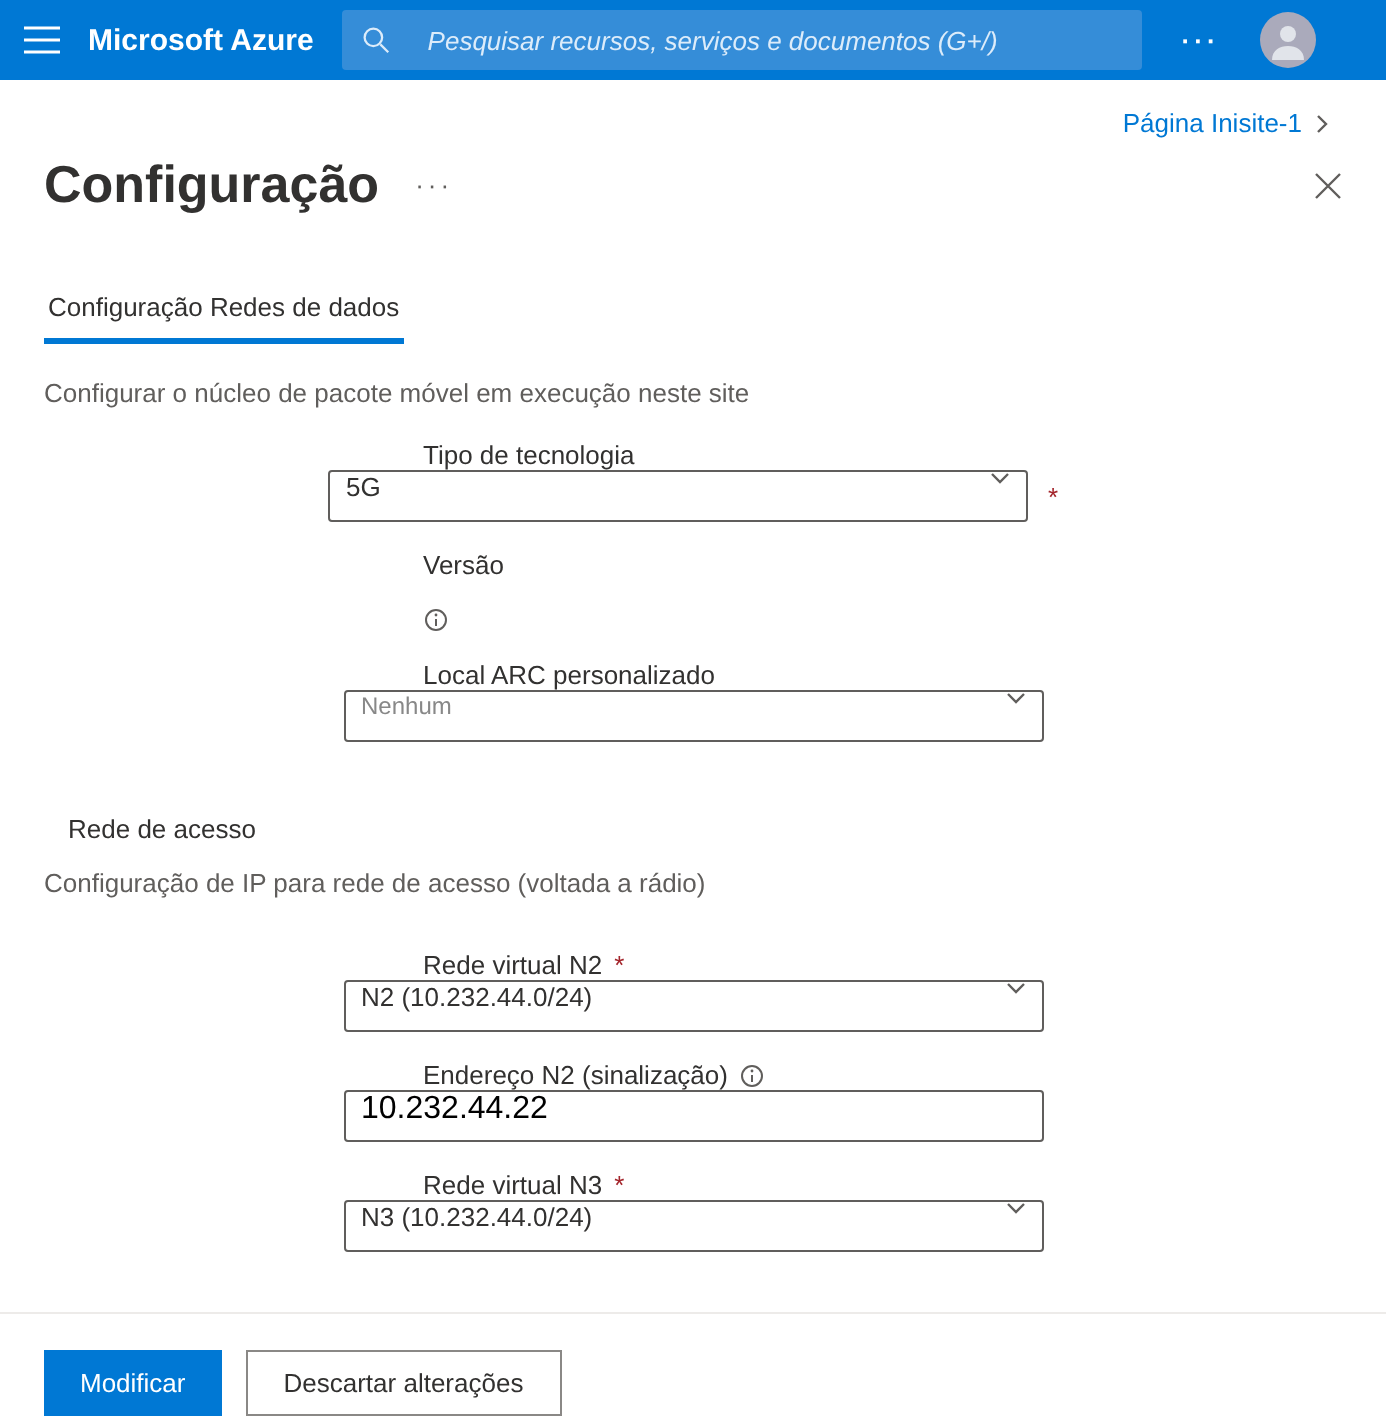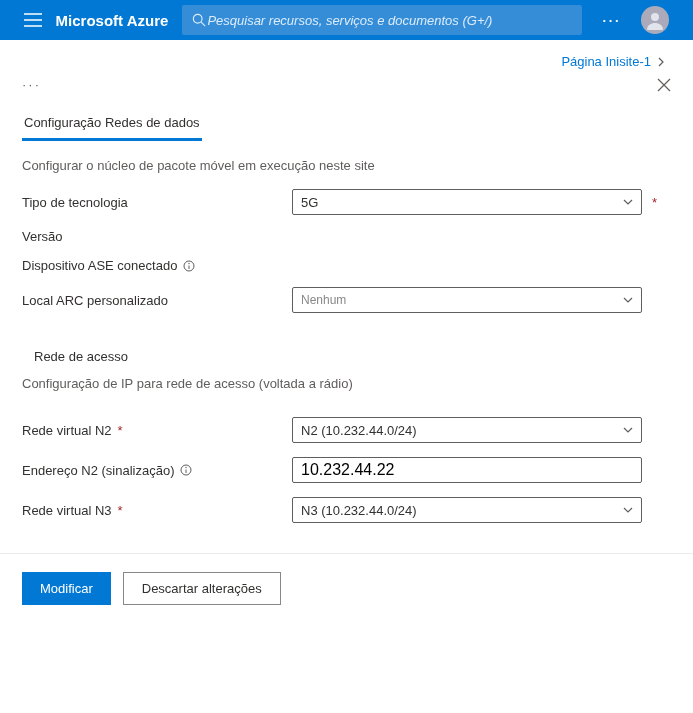--- a/index.html
+++ b/index.html
@@ -1,46 +1,46 @@
 <!DOCTYPE html>
 <html><head>
 <meta charset="utf-8">
 <style>
   * { box-sizing: border-box; margin: 0; padding: 0; }
   body { font-family: "Segoe UI", Arial, sans-serif; font-size: 13px; color: #323130; background: #fff; width: 693px; }
   
-  .header { background: #0078d4; height: 40px; display: flex; align-items: center; padding: 0 12px; gap: 14px; justify-content: center; }
+  .header { background: #0078d4; height: 40px; display: flex; align-items: center; padding: 0 12px; gap: 14px; }
   .hamburger { color: #fff; cursor: pointer; display: flex; }
   .brand { color: #fff; font-weight: 600; font-size: 15px; }
-  .search-box { flex: 1; background: #358dd8; border-radius: 2px; height: 30px; display: flex; align-items: center; padding: 0 10px; gap: 1px; color: #dcecfa; max-width: 400px; }
+  .search-box { flex: 1; background: #358dd8; border-radius: 2px; height: 30px; display: flex; align-items: center; padding: 0 10px; gap: 19px; color: #dcecfa; max-width: 400px; }
   .search-box input { background: transparent; border: none; outline: none; color: #dcecfa; font-size: 13px; flex: 1; font-style: italic; }
   .search-box input::placeholder { color: #dcecfa; }
   .more { color: #fff; letter-spacing: 2px; font-weight: bold; padding: 0 6px; }
   .avatar { width: 28px; height: 28px; border-radius: 50%; background: #aab; display: flex; align-items: center; justify-content: center; }
 
   .breadcrumb { display: flex; align-items: center; gap: 0px; padding: 14px 22px 6px; font-size: 13px; justify-content: flex-end; }
   .breadcrumb a { color: #0078d4; text-decoration: none; }
   .breadcrumb .chev { color: #605e5c; margin: 0 6px; }
 
   .title-row { display: flex; align-items: center; justify-content: space-between; padding: 2px 22px 0 22px; }
   .title { font-size: 26px; font-weight: 600; color: #323130; }
   .ellipsis { color: #605e5c; letter-spacing: 2px; }
   .close-x { font-size: 18px; color: #605e5c; cursor: pointer; }
 
-  .tabs { margin: 17px 22px 0; border-bottom: 1px solid transparent; }
+  .tabs { margin: 32px 22px 0; border-bottom: 1px solid transparent; }
   .tab { display: inline-block; padding: 6px 2px 8px; font-size: 13px; color: #323130; border-bottom: 3px solid #0078d4; }
 
   .desc { padding: 16px 22px 4px; color: #605e5c; font-size: 13px; }
 
   .form { padding: 12px 22px 0; }
-  .row { display: flex; align-items: center; margin-bottom: 14px; }
+  .row { display: flex; align-items: center; margin-bottom: 14px; flex-direction: column; }
   .label { width: 270px; font-size: 13px; color: #323130; display: flex; align-items: center; gap: 6px; }
   .req { color: #a4262c; }
   .field { flex: 1; display: flex; align-items: center; gap: 6px; }
-  .select, .input { width: 350px; height: 26px; border: 1px solid #605e5c; border-radius: 2px; padding: 0 8px; font-size: 13px; background: #fff; display: flex; align-items: center; justify-content: space-between; color: #323130; }
+  .select, .input { width: 350px; height: 26px; border: 1px solid #605e5c; border-radius: 2px; padding: 0 8px; font-size: 13px; background: #fff; display: flex; align-items: flex-start; justify-content: space-between; color: #323130; }
   .input input { border: none; outline: none; width: 100%; font-size: 16px; }
   .chev-d { color: #605e5c; }
   .placeholder { color: #888; font-size: 12px; }
   .req-outside { color: #a4262c; margin-left: 4px; }
 
   .section-h { padding: 22px 34px 6px; font-size: 13px; color: #323130; }
   .sub-desc { padding: 6px 22px 14px; color: #605e5c; font-size: 13px; }
 
   .footer { position: relative; margin-top: 30px; border-top: 1px solid #edebe9; padding: 18px 22px; display: flex; gap: 12px; }
   .btn-primary { background: #0078d4; color: #fff; border: none; padding: 8px 18px; font-size: 13px; cursor: pointer; }
@@ -81,20 +81,21 @@
   <a href="#">site-1</a>
   <span class="chev">
     <svg width="8" height="10" viewBox="0 0 8 10">
         <path d="M2 1l4 4-4 4" stroke="#605e5c" stroke-width="1.2" fill="none"></path>
       </svg>
   </span>
 </div>
 
 <div class="title-row">
   <div style="display:flex;align-items:center;gap:18px;">
+    <span class="title">Configuração</span>
     <span class="ellipsis">···</span>
   </div>
   <span class="close-x">
     <svg width="14" height="14" viewBox="0 0 14 14">
         <path d="M1 1l12 12M13 1L1 13" stroke="#605e5c" stroke-width="1.2"></path>
       </svg>
   </span>
 </div>
 
 <div class="tabs">
@@ -118,21 +119,20 @@
       <span class="req-outside">*</span>
     </div>
   </div>
 
   <div class="row">
     <div class="label">Versão</div>
   </div>
 
   <div class="row">
     <div class="label">
-      <span>Dispositivo ASE conectado</span>
       <span>
           <svg width="12" height="12" viewBox="0 0 12 12">
             <circle cx="6" cy="6" r="5" stroke="#605e5c" fill="none"></circle>
             <line x1="6" y1="5.5" x2="6" y2="9" stroke="#605e5c"></line>
             <circle cx="6" cy="3.5" r="0.7" fill="#605e5c"></circle>
           </svg>
         </span>
     </div>
   </div>
 

